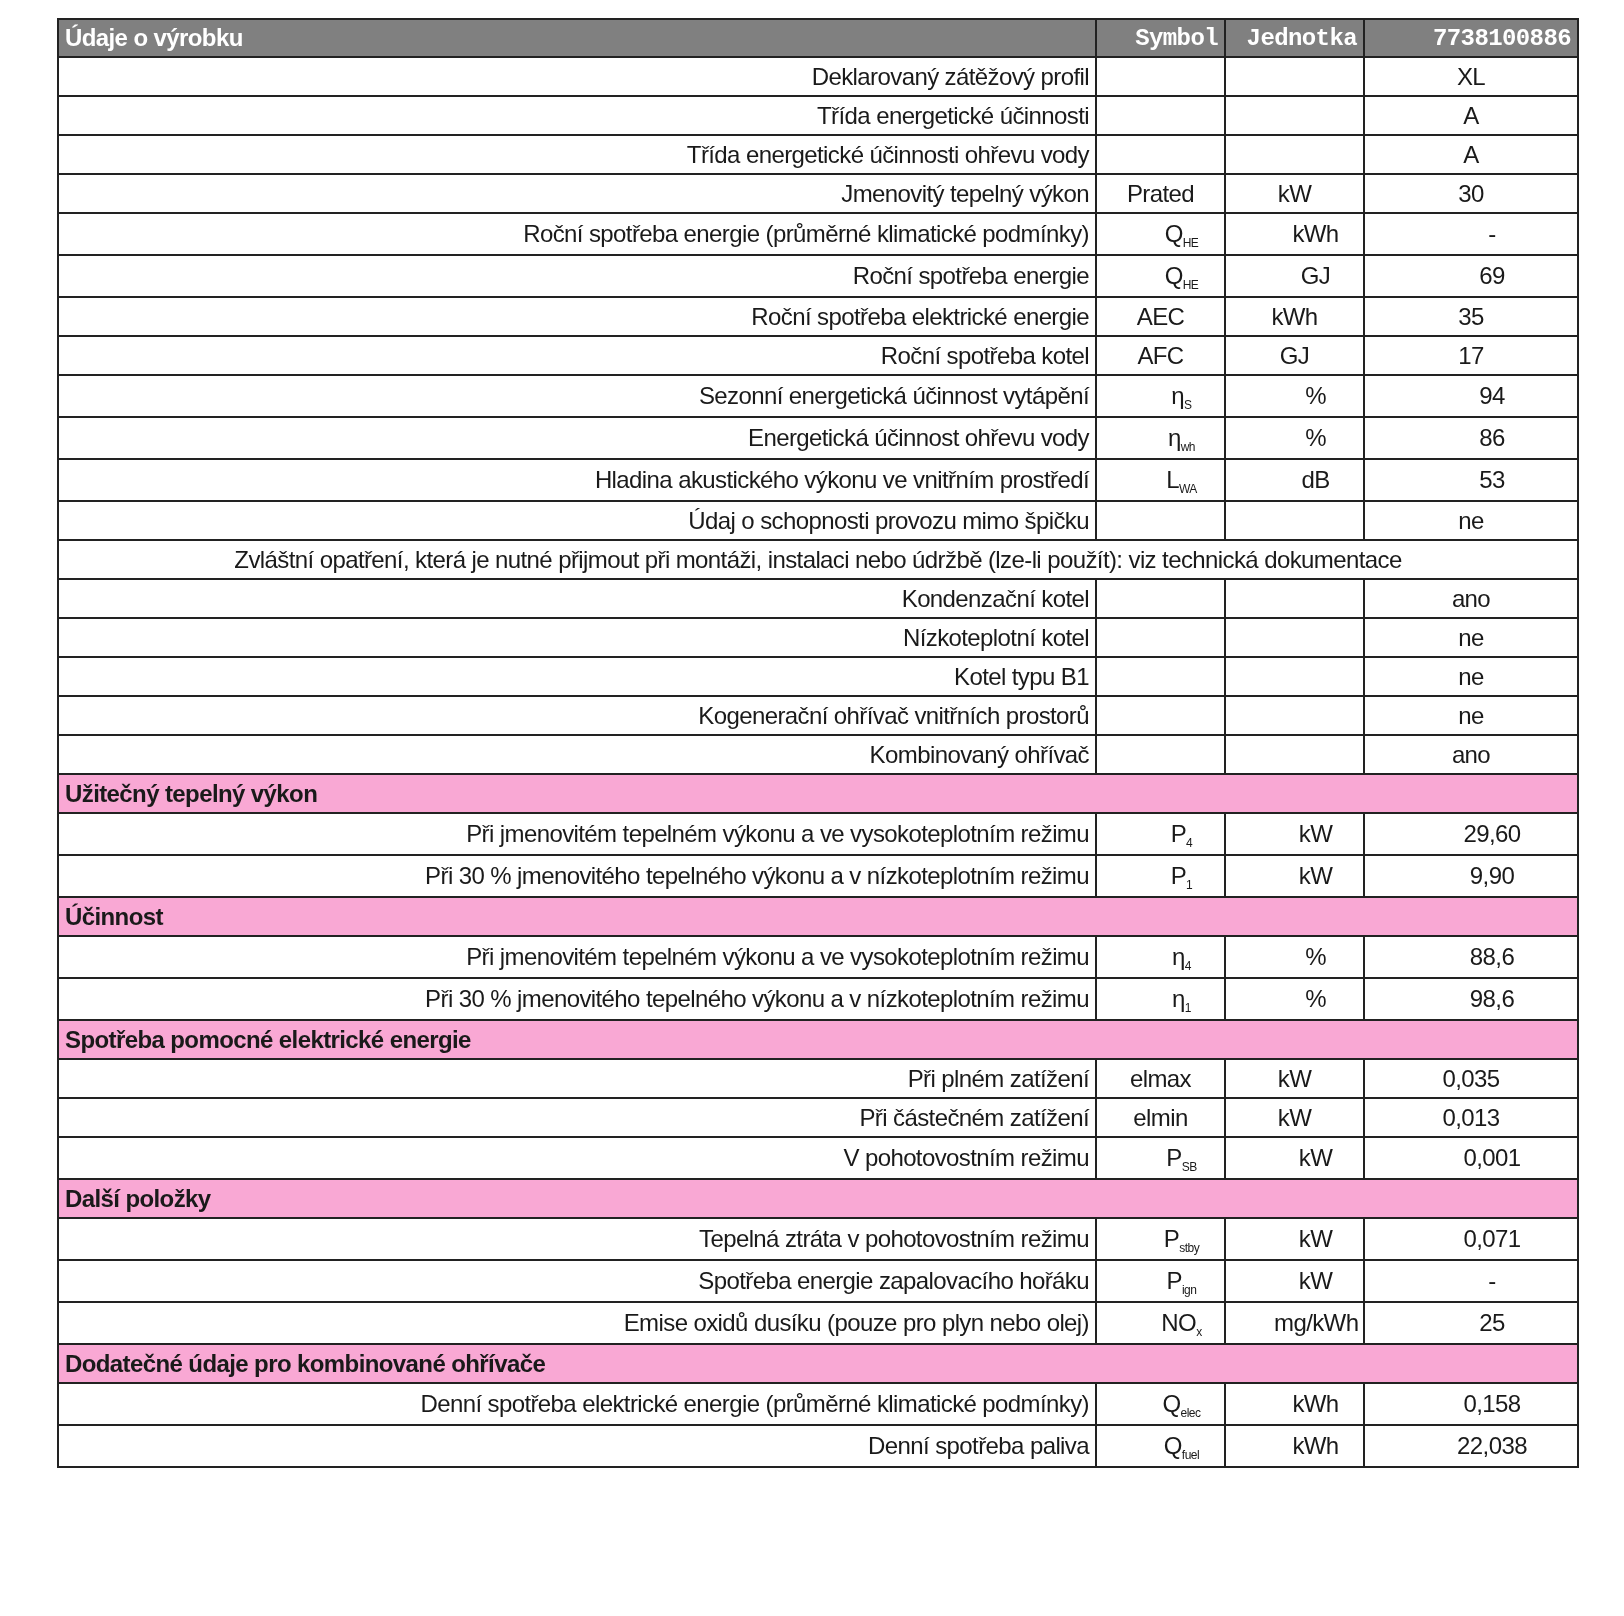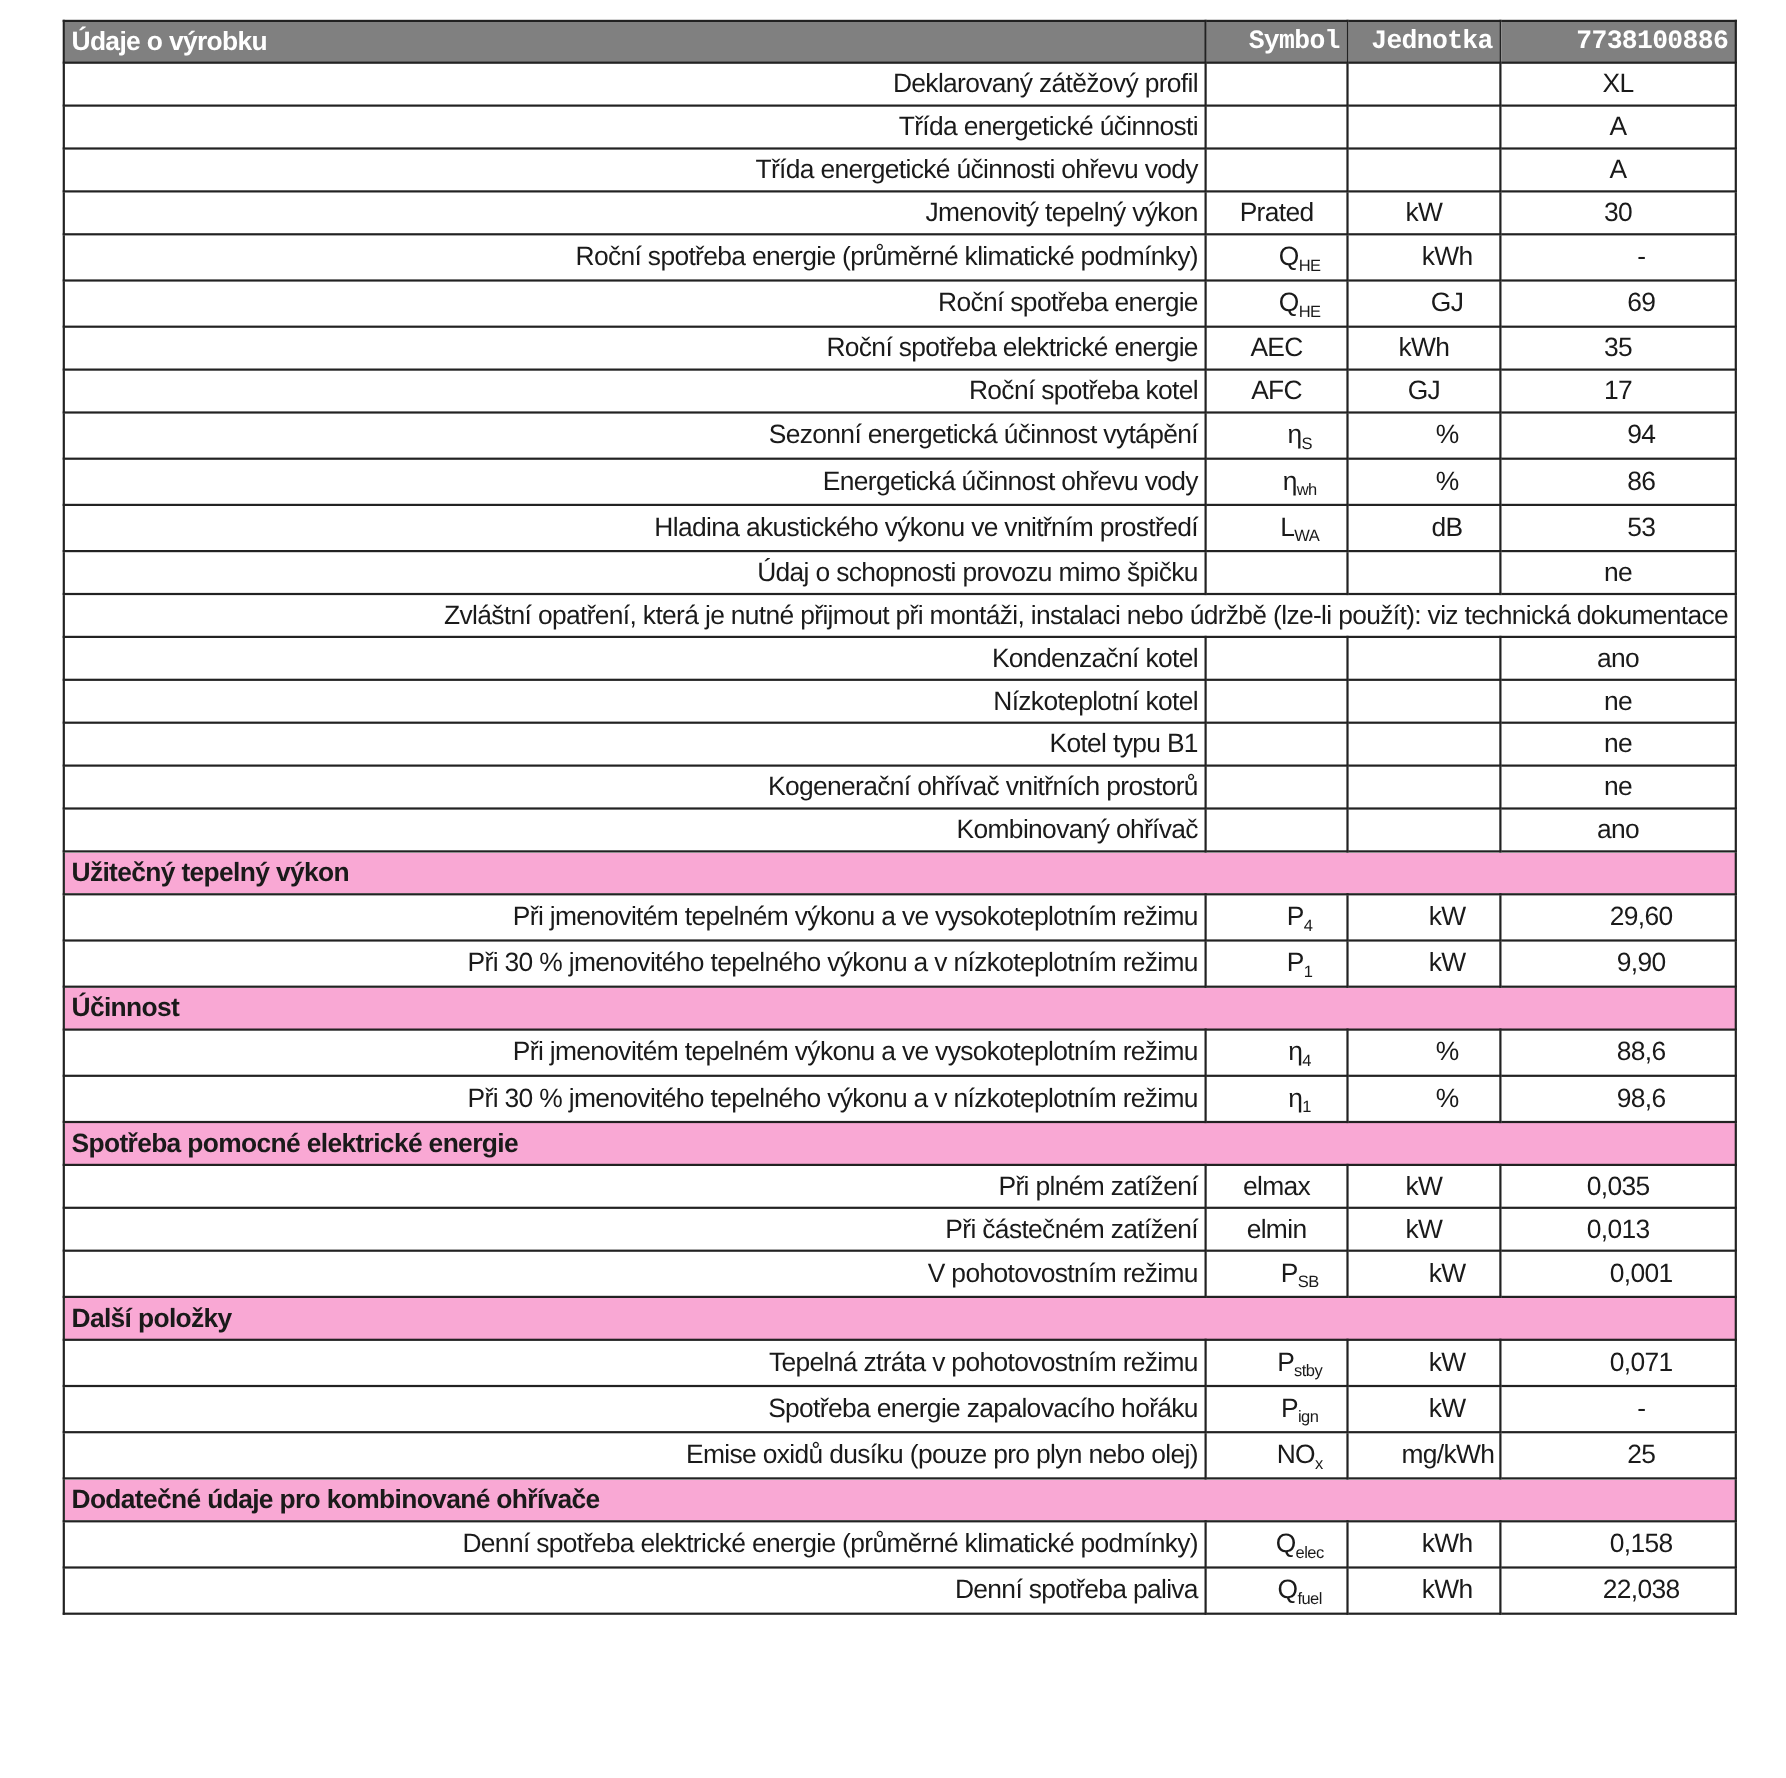--- a/index.html
+++ b/index.html
@@ -24,22 +24,22 @@
   table.spec tr.tall td { height: 40px; padding-left: 48px; }
   table.spec thead th {
     background: #808080; color: #ffffff; font-weight: bold; height: 36px;
     font-size: 24px;
   }
   table.spec thead th.left { text-align: left; }
   table.spec thead th.center { text-align: right; font-family: Liberation Mono, monospace; }
   td.param { text-align: right; }
   td.sym, td.unit, td.val { text-align: center; }
   tr.section td { background: #f9a8d4; font-weight: bold; text-align: left; }
-  tr.note td { text-align: right; }
-  sub { font-size: 15px; vertical-align: -5px; line-height: 0; letter-spacing: -0.5px; }
+  tr.note td { text-align: center; }
+  sub { font-size: 12px; vertical-align: -5px; line-height: 0; letter-spacing: -0.5px; }
 </style>
 </head>
 <body>
 
 <table class="spec">
   <colgroup>
     <col class="c-param">
       <col class="c-sym">
       <col class="c-unit">
       <col class="c-val">

